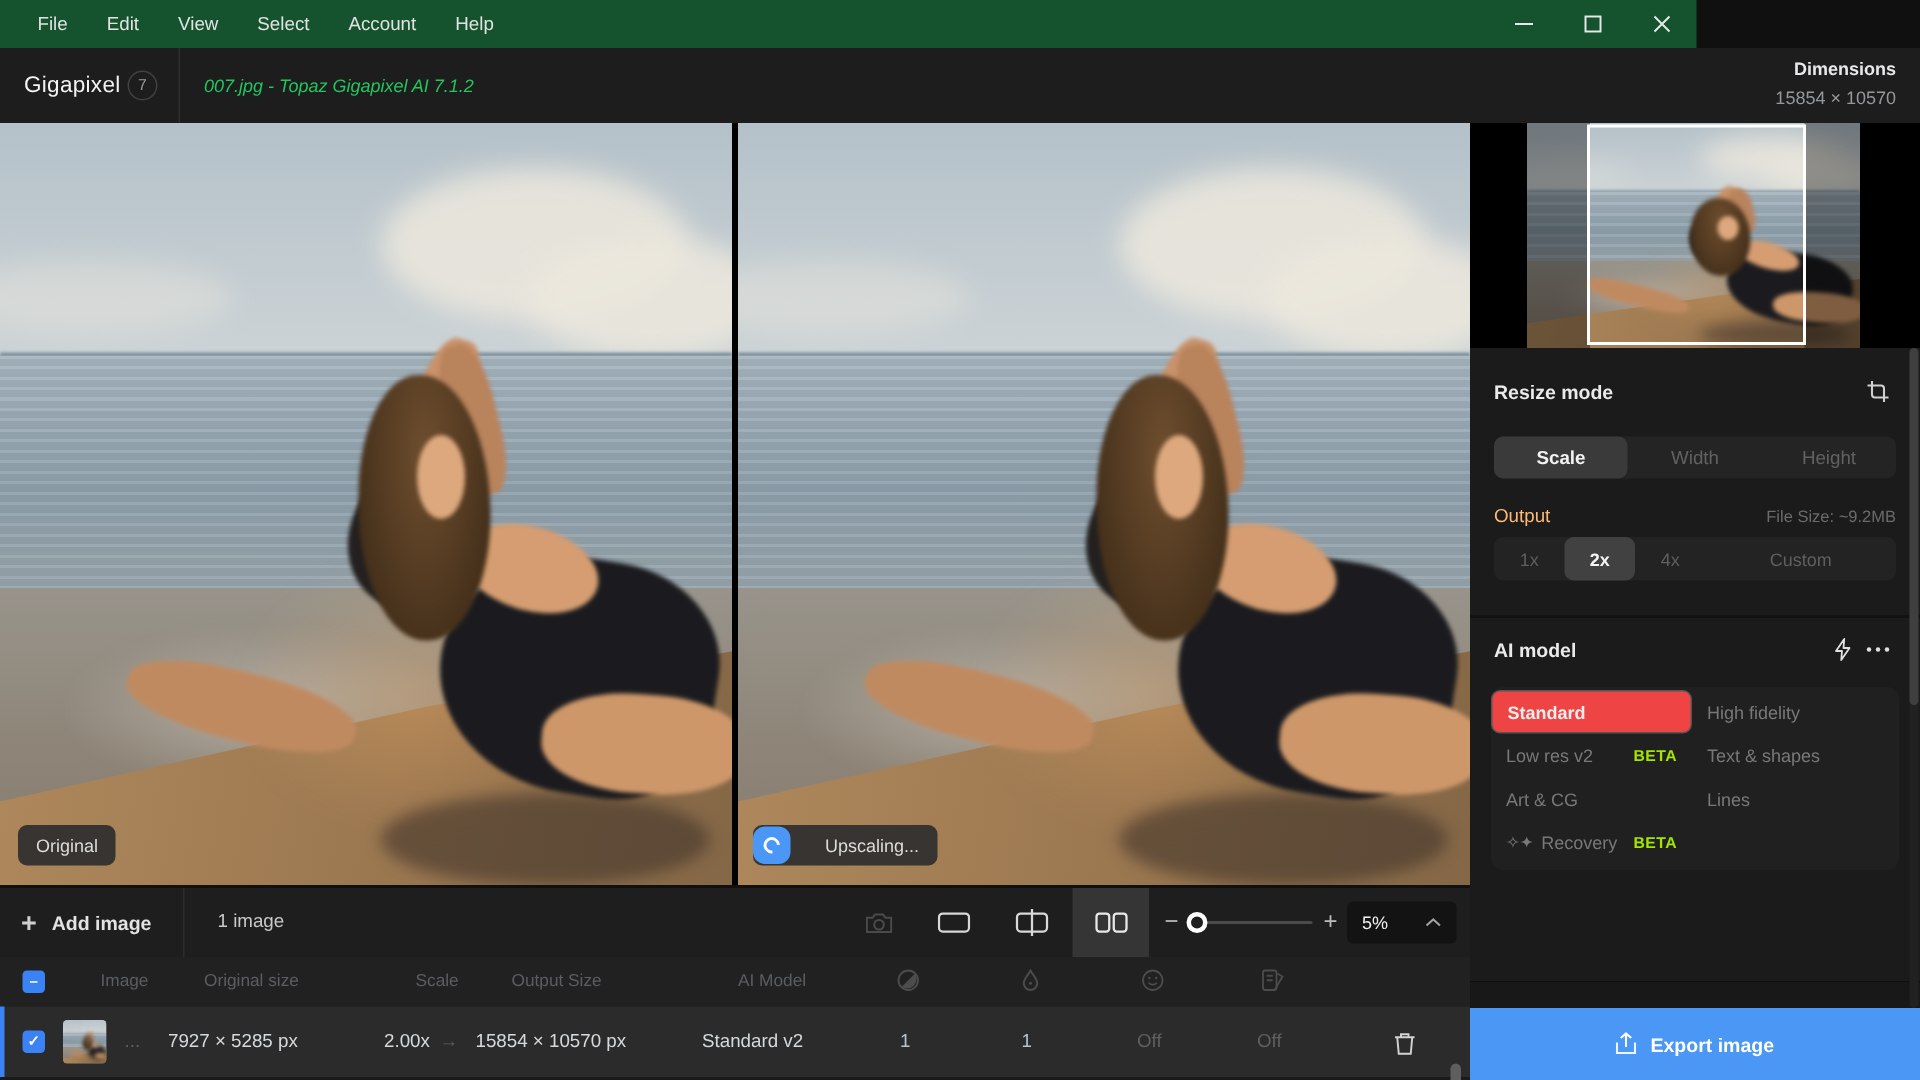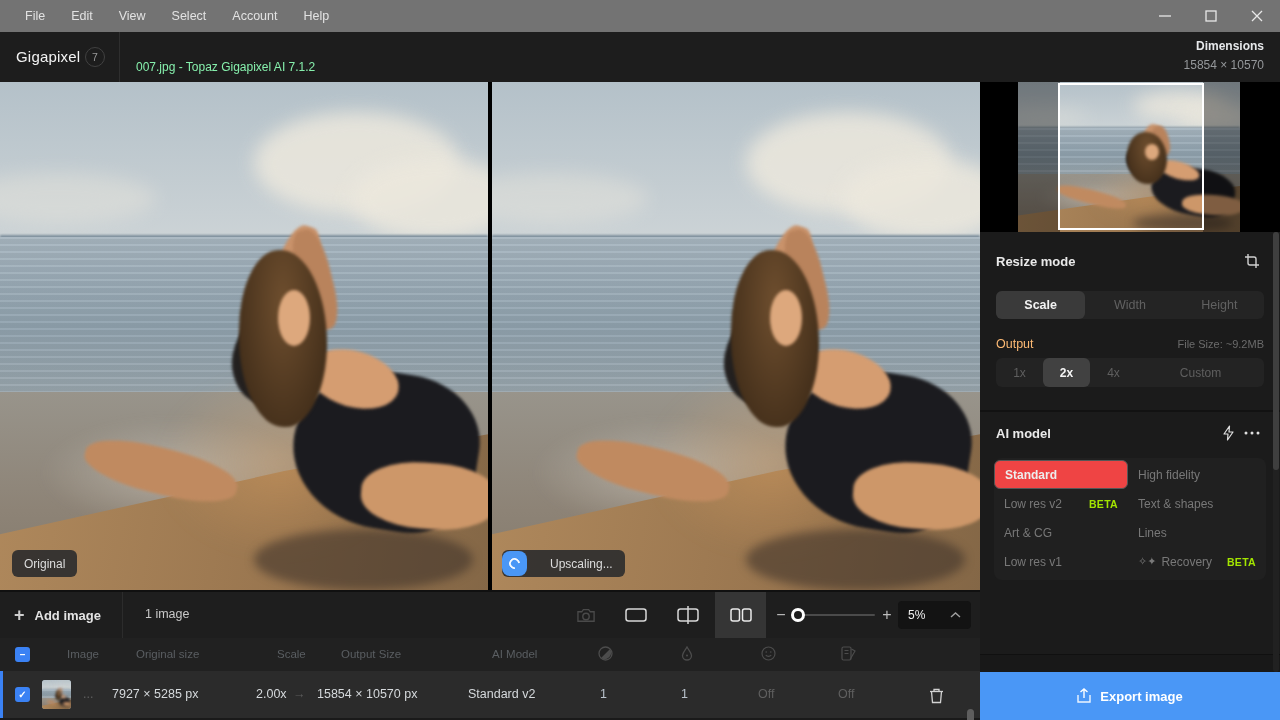--- a/index.html
+++ b/index.html
@@ -2,33 +2,33 @@
 <html><head>
 <meta charset="utf-8">
 <style>
   * { margin:0; padding:0; box-sizing:border-box; }
   html,body { width:1280px; height:720px; overflow:hidden; background:#101010;
     font-family:"Liberation Sans", sans-serif; -webkit-font-smoothing:antialiased; }
   .abs { position:absolute; }
   svg { display:block; }
 
   
-  #menubar { position:absolute; left:0; top:0; width:1280px; height:32px; background:#737373;
+  #menubar { position:absolute; left:0; top:0; width:1131px; height:32px; background:#14532d;
     display:flex; align-items:center; padding-left:12px; }
   .menu-item { color:#e2e2e2; font-size:12.5px; padding:0 13px; height:32px; line-height:32px; cursor:default; }
   #win-controls { position:absolute; right:0; top:0; height:32px; display:flex; align-items:center; }
   .win-btn { width:46px; height:32px; display:flex; align-items:center; justify-content:center; }
 
   
   #appbar { position:absolute; left:0; top:32px; width:1280px; height:50px; background:#1d1d1d; }
   #logo { position:absolute; left:16px; top:16px; color:#f2f2f2; font-size:15px; letter-spacing:.2px; }
   #ver-badge { position:absolute; left:85px; top:15px; width:20px; height:20px; border:1px solid #414141;
     border-radius:50%; color:#9a9a9a; font-size:10.5px; text-align:center; line-height:18px; }
   #appbar-div { position:absolute; left:119px; top:0; width:1px; height:50px; background:#2e2e2e; }
-  #doc-title { position:absolute; left:136px; top:28px; color:#86efac; font-size:12px; }
+  #doc-title { position:absolute; left:136px; top:18px; color:#22c55e; font-size:12px;font-style:italic; }
   #dims { position:absolute; right:16px; top:7px; text-align:right; }
   #dims .lbl { color:#e6e8ea; font-size:12px; font-weight:bold; margin-bottom:5px; }
   #dims .val { color:#95989b; font-size:12px; }
 
   
   #viewer { position:absolute; left:0; top:82px; width:980px; height:508px; background:#000; }
   .pane { position:absolute; top:0; height:508px; width:488px; overflow:hidden; }
   #pane-left { left:0; } #pane-right { left:492px; }
 
   
@@ -370,23 +370,20 @@
     <div class="model-cell">
         <span class="mlabel">Text &amp; shapes</span>
       </div>
     <div class="model-cell">
         <span class="mlabel">Art &amp; CG</span>
       </div>
     <div class="model-cell">
         <span class="mlabel">Lines</span>
       </div>
     <div class="model-cell">
-        <span class="mlabel">Low res v1</span>
-      </div>
-    <div class="model-cell">
         <span class="sparkle">✧✦</span>
         <span class="mlabel">Recovery</span>
         <span class="beta">BETA</span>
       </div>
   </div>
 
 
   <div id="pre-export-div"></div>
   <div id="pre-export-gap"></div>
 

